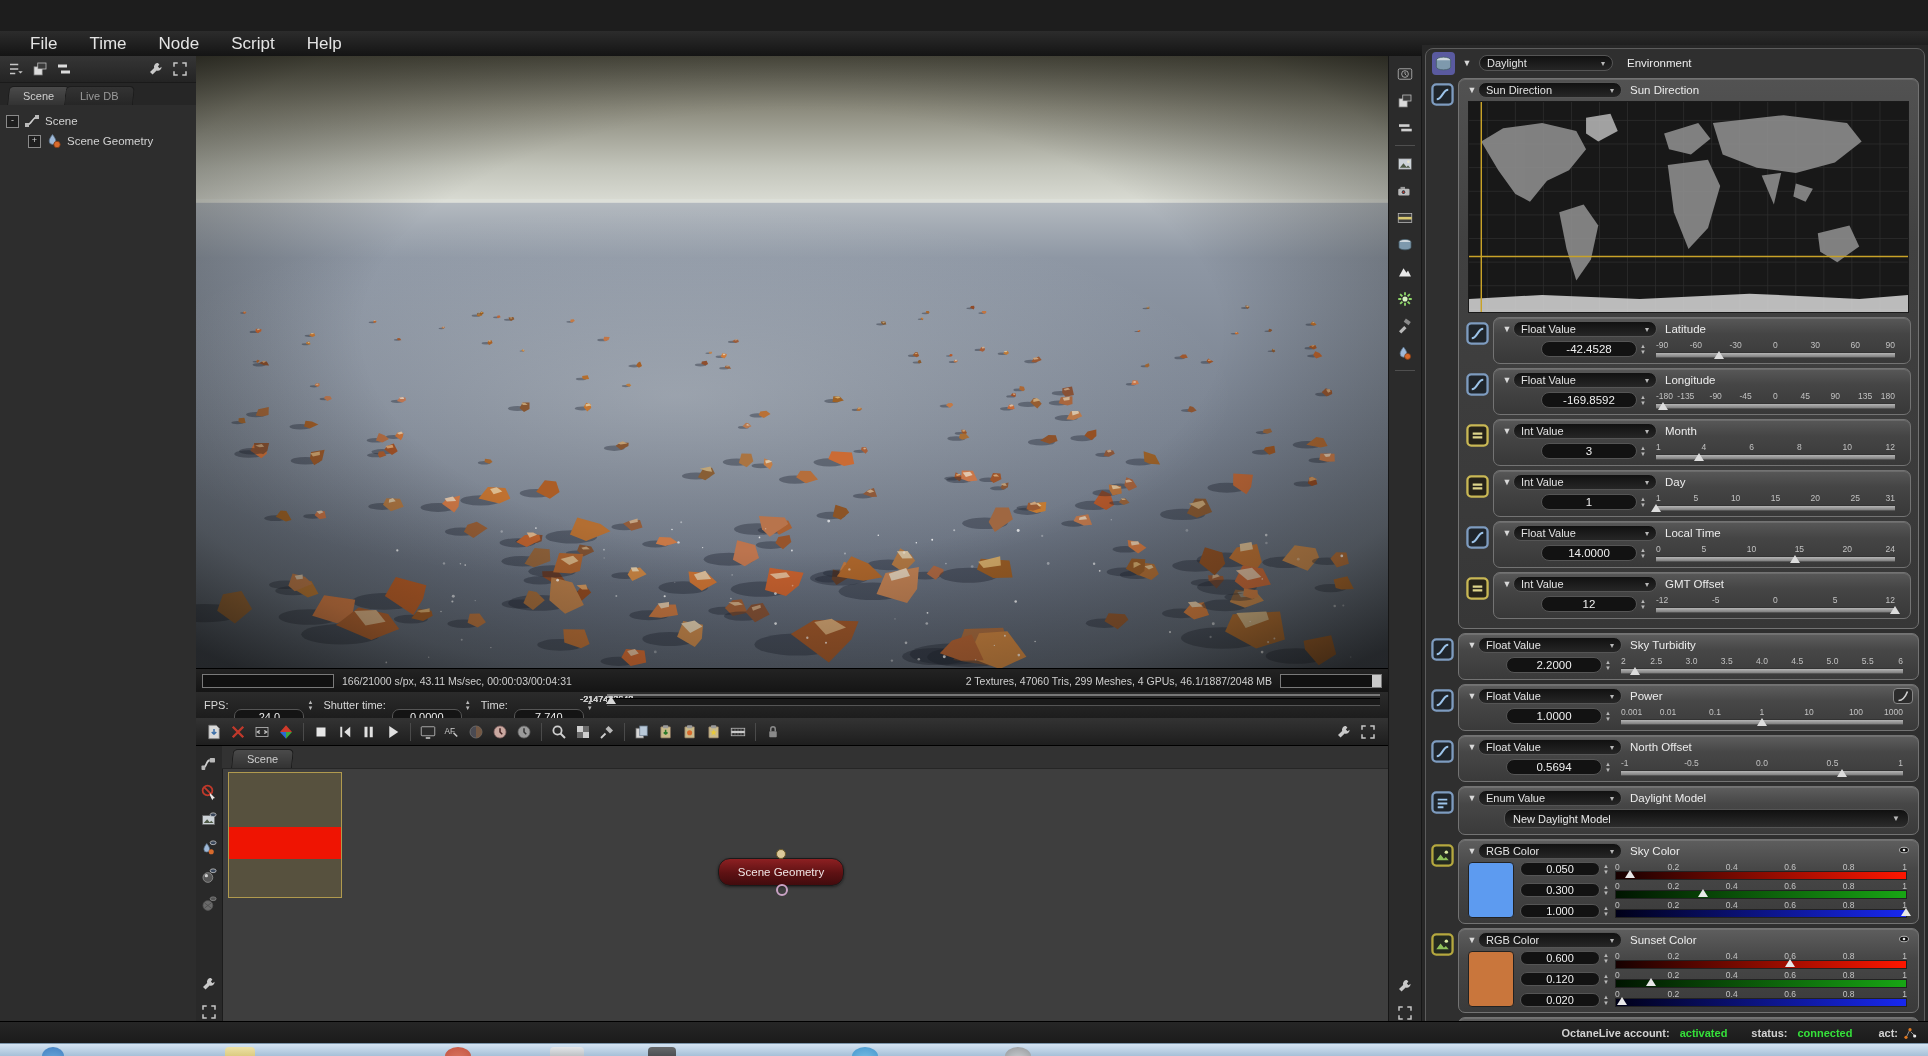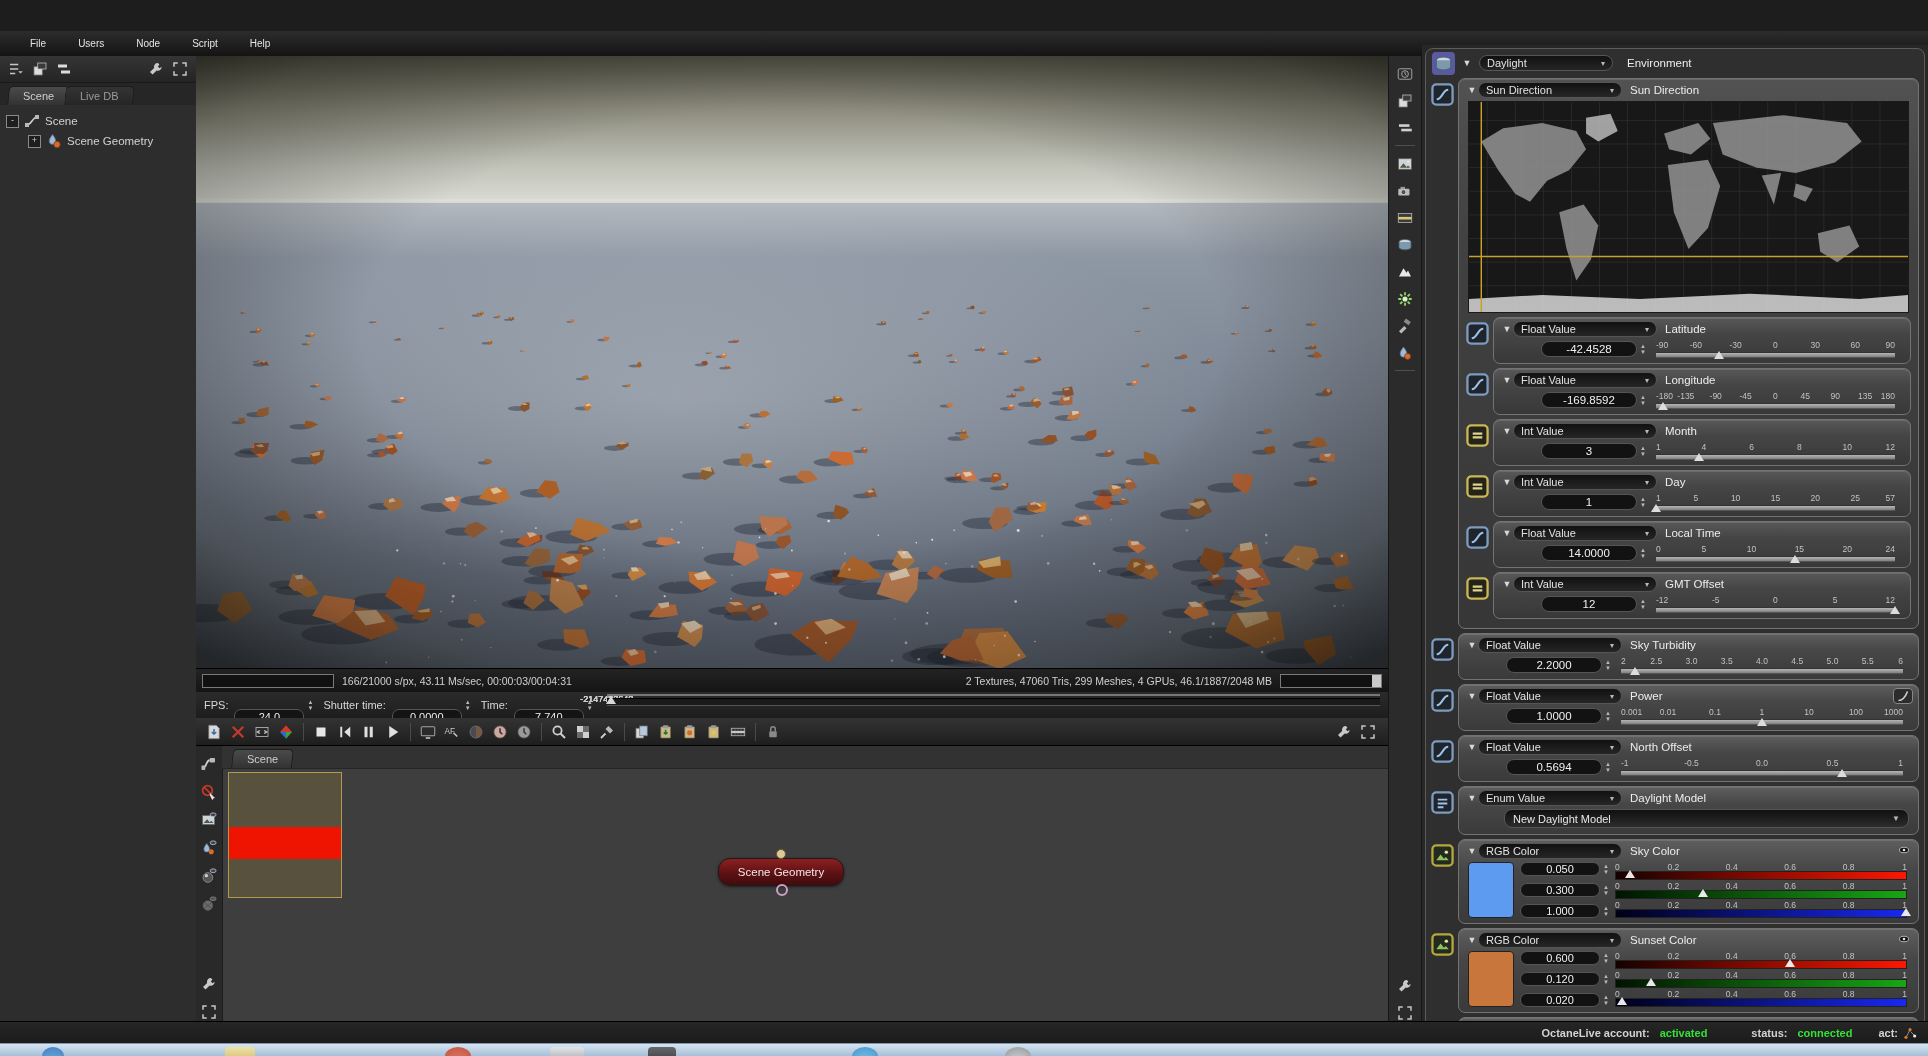--- a/index.html
+++ b/index.html
@@ -6,21 +6,21 @@
   #app{position:relative;width:1928px;height:1056px;background:#1d1d1d;font-family:"Liberation Sans",sans-serif;font-size:11px;color:#d8d8d8;overflow:hidden;}
   
   .titlebar{position:absolute;left:0;top:5px;right:0;height:26px;background:linear-gradient(#cdd7e0,#a7b8c6 48%,#90a5b5 52%,#a9bac7);border-bottom:1px solid #55646f;display:flex;align-items:center;color:#14181c;}
   .titlebar .appicon{width:18px;height:18px;margin:0 8px 0 28px;}
   .title-text{font-size:12px;color:#16191c;}
   .winbtns{margin-left:auto;display:flex;gap:2px;margin-right:10px;}
   .wbtn{width:32px;height:18px;border:1px solid #5a6672;border-radius:3px;background:linear-gradient(#e9eef3,#b9c6d1 50%,#9fb1c0);display:flex;align-items:center;justify-content:center;font-size:10px;color:#223;}
   .wbtn.close{background:linear-gradient(#e78d7d,#cf5342 50%,#b23a2a);color:#fff;border-color:#7c2a1e;font-weight:bold;}
   
   .menubar{position:absolute;left:0;top:31px;right:0;height:25px;background:linear-gradient(#2c2c2c,#141414);display:flex;align-items:center;padding-left:14px;border-bottom:1px solid #000;}
-  .mitem{padding:4px 16px;color:#e4e4e4;font-size:10px;cursor:default;}
+  .mitem{padding:4px 16px;color:#e4e4e4;font-size:17px;cursor:default;}
   
   .leftpanel{position:absolute;left:0;top:56px;width:196px;bottom:24px;background:#2d2d2d;border-right:1px solid #151515;}
   .lp-toolbar{height:26px;display:flex;align-items:center;background:linear-gradient(#353535,#242424);border-bottom:1px solid #1a1a1a;padding:0 4px;}
   .lp-spacer{flex:1;}
   .tabsrow{height:22px;display:flex;align-items:flex-end;padding-left:8px;background:#262626;}
   .tab{padding:3px 14px 3px;font-size:11px;color:#cfcfcf;background:linear-gradient(#4a4a4a,#333);border:1px solid #1c1c1c;border-bottom:none;border-radius:5px 5px 0 0;transform:skewX(-6deg);}
   .tab>span{display:inline-block;transform:skewX(6deg);}
   .tab.inactive{background:linear-gradient(#333,#262626);color:#9a9a9a;margin-left:-4px;}
   .tree{padding:6px 0 0 6px;background:#2d2d2d;}
   .trow{display:flex;align-items:center;height:20px;gap:5px;color:#d2d2d2;font-size:11.5px;}
@@ -121,21 +121,21 @@
   .hgroup{display:flex;align-items:center;}
 </style>
 </head>
 <body>
 
 <div id="app">
 
 
   <div class="menubar" id="menubar">
       <span class="mitem">File</span>
-      <span class="mitem">Users</span>
+      <span class="mitem">Time</span>
       <span class="mitem">Node</span>
       <span class="mitem">Script</span>
       <span class="mitem">Help</span>
     </div>
 
   <div class="leftpanel">
     <div class="lp-toolbar">
       <span class="hgroup">
           <span class="sicon">
             <svg viewBox="0 0 24 24">
@@ -1344,21 +1344,21 @@
                         <span>▼</span>
                       </span>
         <span class="sld">
           <span class="ticks" style="display:block">
                           <span class="first" style="left:0%">1</span>
                           <span style="left:16.666666666666664%">5</span>
                           <span style="left:33.33333333333333%">10</span>
                           <span style="left:50%">15</span>
                           <span style="left:66.66666666666666%">20</span>
                           <span style="left:83.33333333333334%">25</span>
-                          <span class="last" style="left:100%">57</span>
+                          <span class="last" style="left:100%">31</span>
                         </span>
           <span class="track" style="display:block">
                           <span class="tri" style="left:0%"></span>
                         </span>
         </span>
       </div>
     </div>
                 </div>
                 <div class="prow">
     <span class="nicon"><svg viewBox="0 0 24 24">
@@ -1801,21 +1801,21 @@
         </span>
       </div>
     </div>
           </div>
         </div>
     </div>
   </div>
 
   <div class="statusbar">
     <span>OctaneLive account:</span>
-    <span class="green" style="margin-right:44px">activated</span>
+    <span class="green" style="margin-right:24px">activated</span>
     <span>status:</span>
     <span class="green" style="margin-right:26px">connected</span>
     <span style="margin-right:4px">act:</span>
     <span class="acticon">
       <svg viewBox="0 0 24 24">
           <path d="M7 17l4-8m2 1l5 5" stroke="#999" stroke-width="1.4"></path>
           <circle cx="6" cy="18.5" r="2.4" fill="#e07820"></circle>
           <circle cx="19" cy="16.5" r="2.4" fill="#ececec"></circle>
           <circle cx="12" cy="7" r="2.4" fill="#e07820"></circle>
         </svg>

